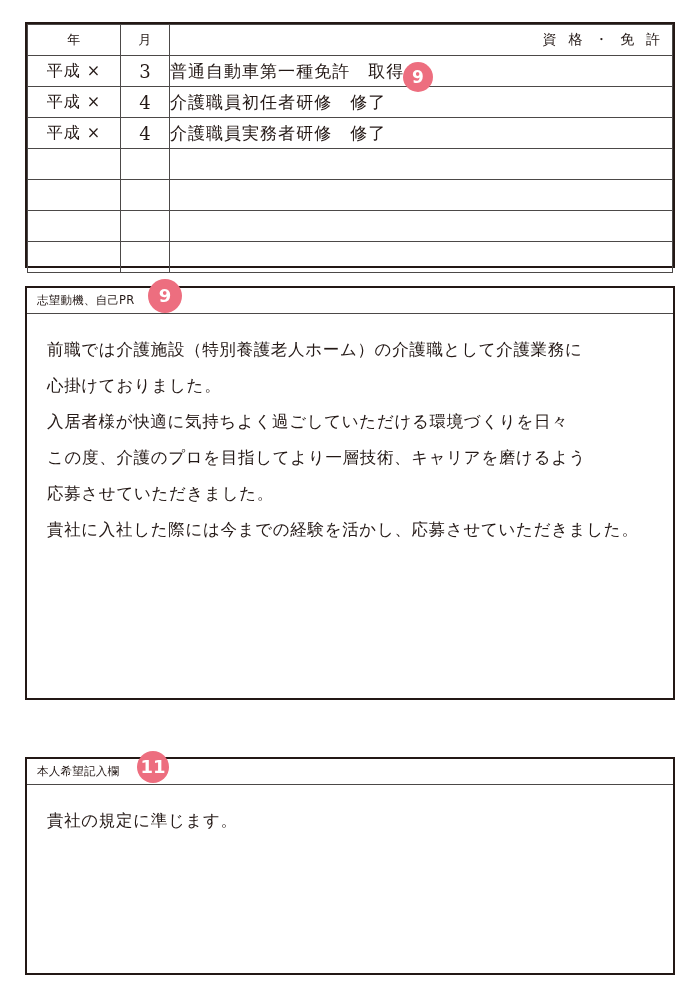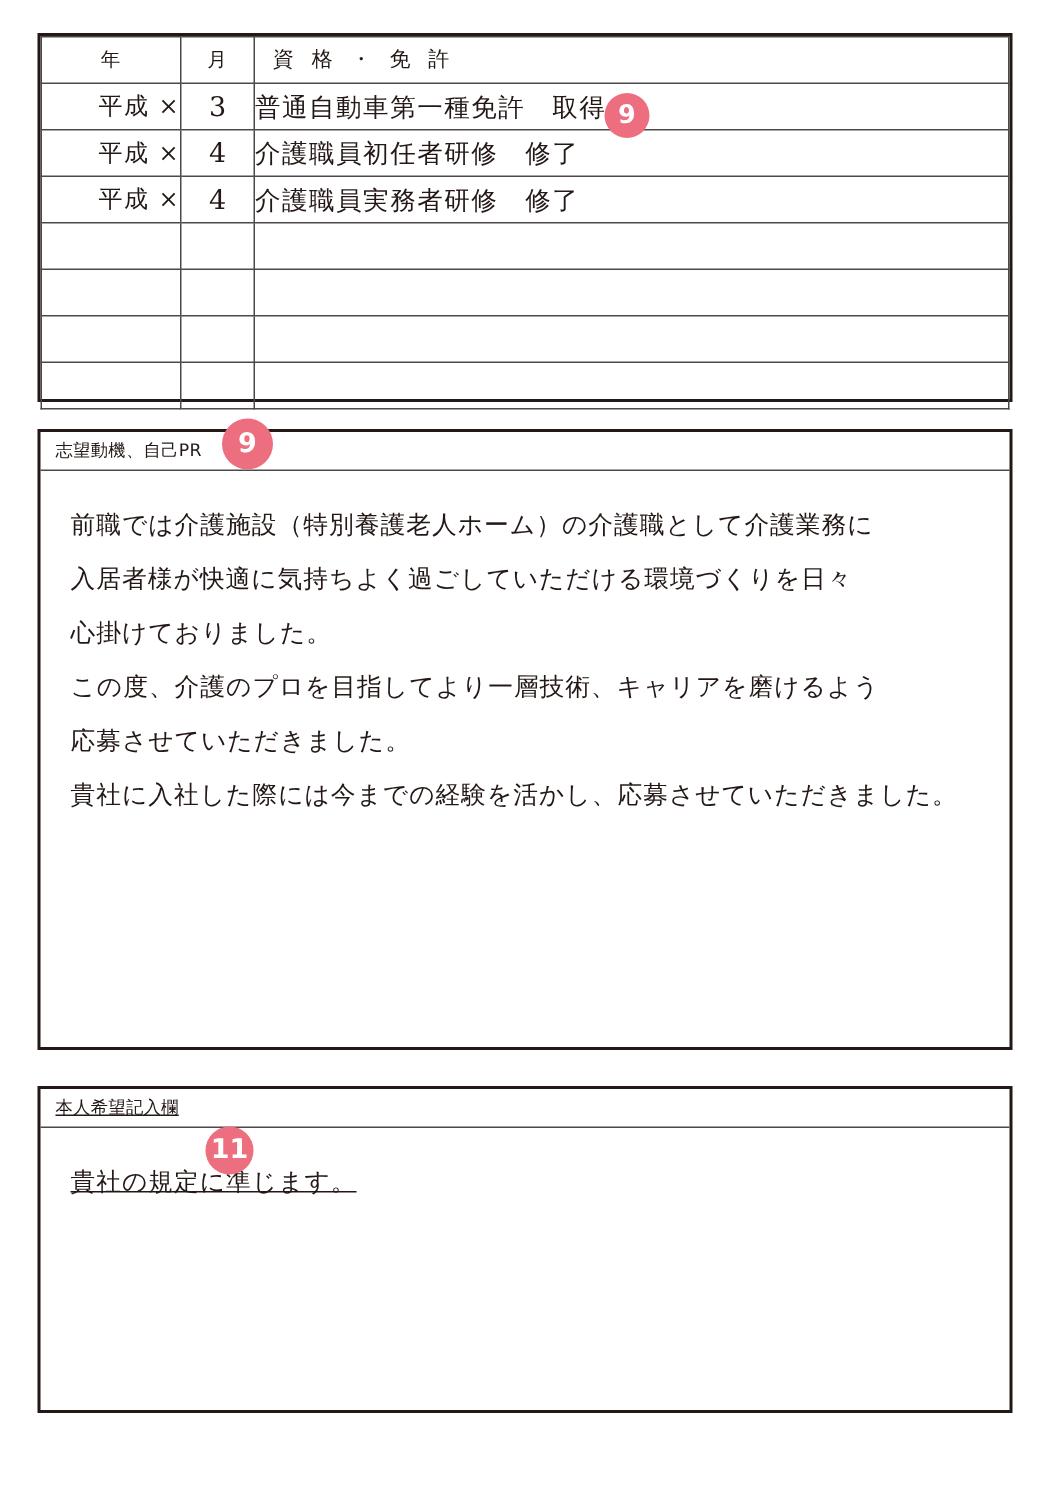--- a/index.html
+++ b/index.html
@@ -59,31 +59,30 @@
 
   .col-year, .col-month {
     text-align: center;
   }
   .th-year, .th-month {
     font-size: 13px;
     letter-spacing: 0.05em;
     font-family: "DejaVu Sans", "Liberation Sans", sans-serif;
   }
   .th-title {
-    text-align: left;
+    text-align: right;
     font-size: 14px;
     letter-spacing: 0.85em;
     text-indent: 0.85em;
     font-family: "DejaVu Sans", "Liberation Sans", sans-serif;
   }
   .cell-year {
     font-size: 16px;
     letter-spacing: 0.06em;
     font-family: "DejaVu Serif", "Liberation Serif", serif;
-    text-align: right;
   }
   .cell-month {
     font-size: 18px;
     font-family: "DejaVu Serif", "Liberation Serif", serif;
   }
   .cell-desc {
     font-size: 17px;
     padding-left: 12px;
     letter-spacing: 0.06em;
     white-space: pre;
@@ -119,23 +118,22 @@
     font-family: "DejaVu Serif", "Liberation Serif", serif;
   }
 
   #motivation-section {
     top: 286px;
     height: 414px;
   }
   #motivation-section .sec-body { padding-top: 18px; }
 
   #preference-section {
-    top: 724px;
+    top: 757px;
     height: 218px;
-    text-decoration: underline;
   }
   #preference-section .sec-body { padding-top: 18px; }
 
   
   .badge {
     position: absolute;
     background: #ED6E7F;
     color: #ffffff;
     border-radius: 50%;
     display: flex;
@@ -221,22 +219,22 @@
       </tbody>
     </table>
   </div>
 
   <div class="section" id="motivation-section">
     <div class="sec-label-row">
       <span class="sec-label">志望動機、自己PR</span>
     </div>
     <div class="sec-body">
       <div class="body-line">前職では介護施設（特別養護老人ホーム）の介護職として介護業務に</div>
+      <div class="body-line">心掛けておりました。</div>
       <div class="body-line">入居者様が快適に気持ちよく過ごしていただける環境づくりを日々</div>
-      <div class="body-line">心掛けておりました。</div>
       <div class="body-line">この度、介護のプロを目指してより一層技術、キャリアを磨けるよう</div>
       <div class="body-line">応募させていただきました。</div>
       <div class="body-line">貴社に入社した際には今までの経験を活かし、応募させていただきました。</div>
     </div>
   </div>
 
   <div class="section" id="preference-section">
     <div class="sec-label-row">
       <span class="sec-label">本人希望記入欄</span>
     </div>

